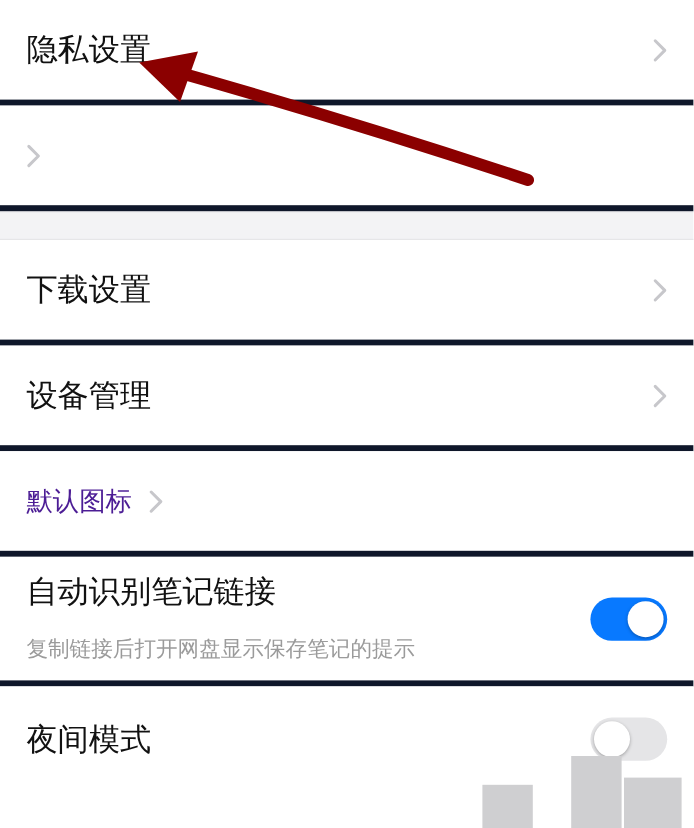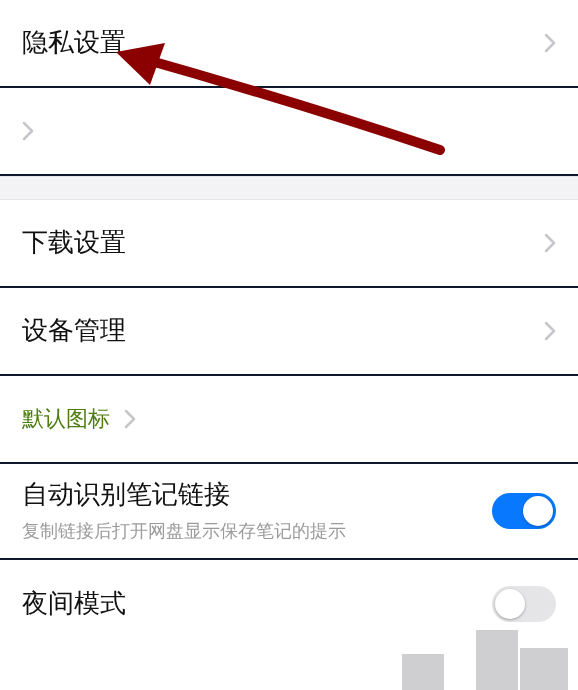--- a/index.html
+++ b/index.html
@@ -16,42 +16,42 @@
       height:24px;
       background:#f3f3f5;
       border-top:1px solid #e6e6e8;
       border-bottom:1px solid #e6e6e8;
     }
     .row {
       display:flex;
       align-items:center;
       padding:0 22px;
       background:#fff;
-      border-bottom:2px solid #0f172a;
+      border-bottom:5px solid #0f172a;
       position:relative;
       cursor:pointer;
     }
     .row.tall { min-height:88px; }
     .row .title {
       font-size:26px;
       color:#111;
       font-weight:500;
       line-height:1.2;
     }
     .row .sub {
       font-size:18px;
       color:#9b9b9b;
-      margin-top:8px;
+      margin-top:20px;
       font-family: "KaiTi","STKaiti","楷体",serif;
     }
     .row .col { display:flex; flex-direction:column; flex:1; }
     .row .right { display:flex; align-items:center; gap:14px; }
     .value {
       font-size:22px;
-      color:#4d7c0f;
+      color:#4c1d95;
     }
     .chev {
       width:12px; height:20px;
       display:inline-block;
     }
     .chev svg { width:100%; height:100%; display:block; }
     .toggle {
       width:64px; height:36px;
       border-radius:18px;
       position:relative;

